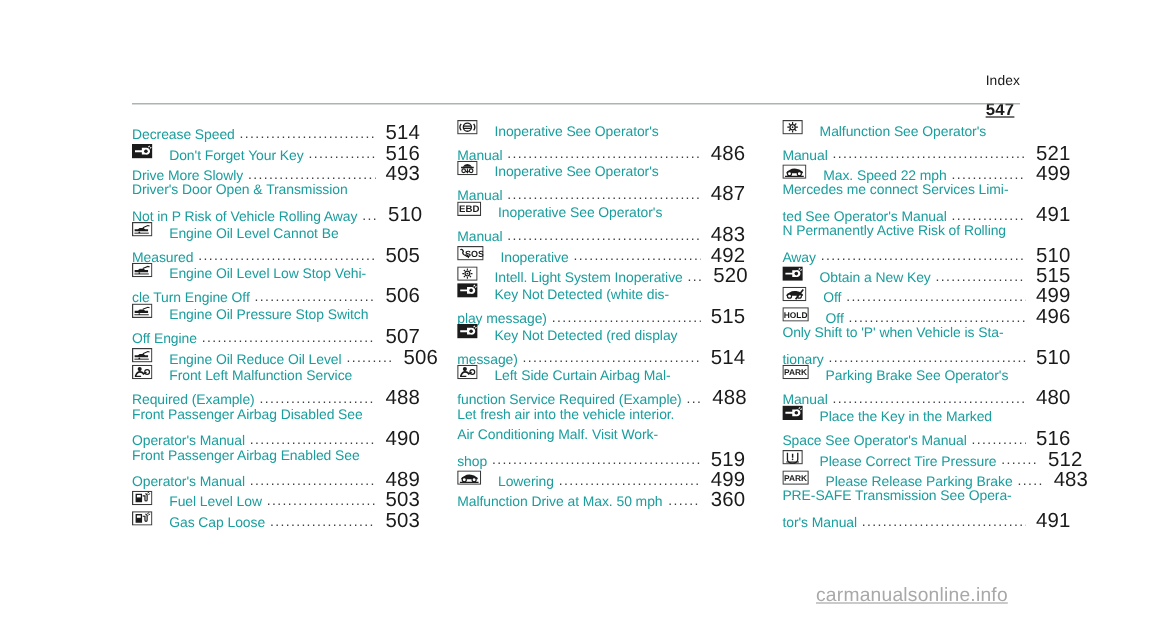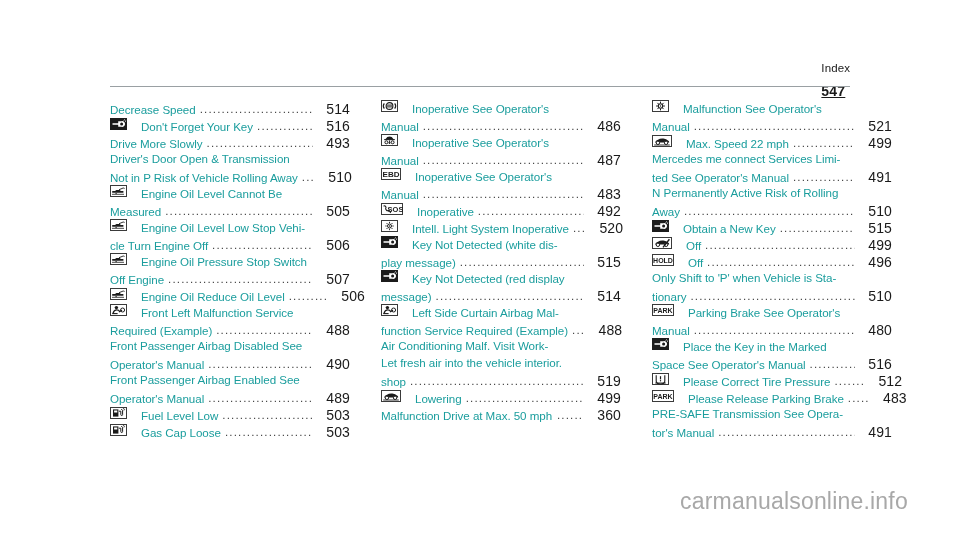--- a/index.html
+++ b/index.html
@@ -92,45 +92,46 @@
     position: relative;
     top: -1px;
   }
   .leader.short {
     flex: 0 0 auto;
   }
   .pagenum {
     flex: 0 0 34px;
     text-align: right;
     color: #1a1a1a;
-    font-size: 14px;
+    font-size: 17px;
     letter-spacing: 0.1px;
   }
   .spacer-fill { flex: 1 1 auto; }
 
   
   .icon {
     display: inline-block;
     vertical-align: middle;
     position: relative;
     top: -1px;
     margin-right: 14px;
     flex: 0 0 auto;
   }
   .icon svg { display: block; }
 
   
   #watermark {
     position: absolute;
     left: 680px;
     top: 488px;
-    font-size: 23px;
+    font-size: 16px;
     color: #a8a8a8;
     letter-spacing: 0.2px;
     font-family: "Liberation Sans", sans-serif;
+    text-decoration: underline;
   }
 </style>
 </head>
 <body>
 
 <div id="page-header">
   <div id="header-label-row">
     <span class="hdr-word">Index</span>
     <span class="hdr-num">547</span>
   </div>
@@ -428,25 +429,25 @@
         </span>
         <span class="entry-text">Left Side Curtain Airbag Mal-</span>
         <span class="spacer-fill"></span>
       </div>
       <div class="entry-line">
         <span class="entry-text">function Service Required (Example)</span>
         <span class="leader short">...</span>
         <span class="pagenum">488</span>
       </div>
       <div class="entry-line">
+        <span class="entry-text">Let fresh air into the vehicle interior.</span>
+        <span class="spacer-fill"></span>
+      </div>
+      <div class="entry-line">
         <span class="entry-text">Air Conditioning Malf. Visit Work-</span>
-        <span class="spacer-fill"></span>
-      </div>
-      <div class="entry-line">
-        <span class="entry-text">Let fresh air into the vehicle interior.</span>
         <span class="spacer-fill"></span>
       </div>
       <div class="entry-line">
         <span class="entry-text">shop</span>
         <span class="leader">............................................................</span>
         <span class="pagenum">519</span>
       </div>
       <div class="entry-line">
         <span class="icon">
           <svg width="20" height="12" viewBox="0 0 20 12">

